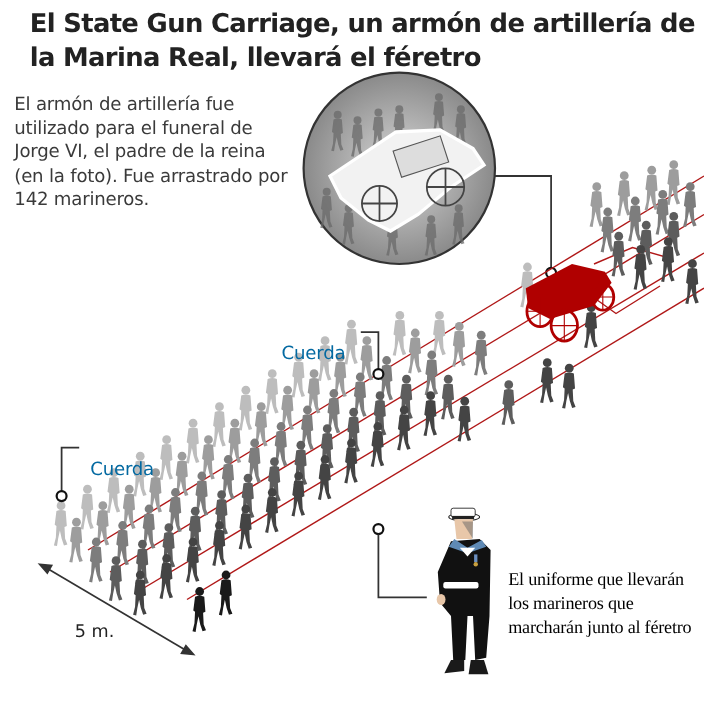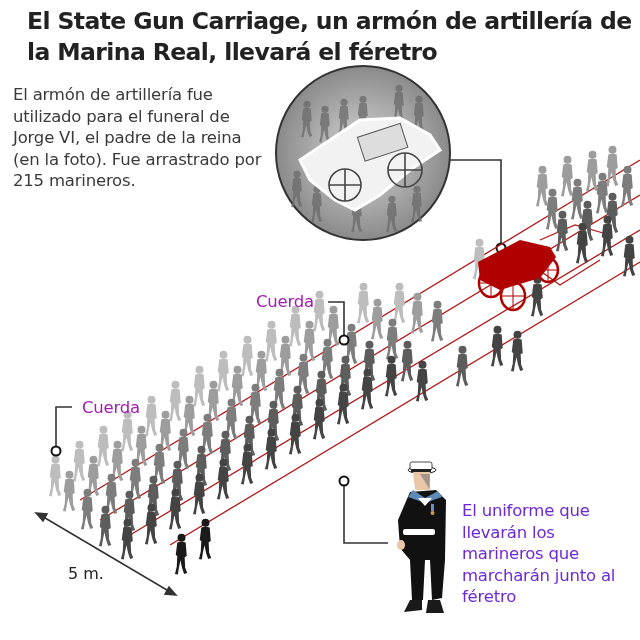--- a/index.html
+++ b/index.html
@@ -3,31 +3,31 @@
 <meta charset="utf-8">
 <style>
   html, body { margin:0; padding:0; background:#ffffff; }
   body { width:640px; height:640px; position:relative; overflow:hidden;
          font-family:"DejaVu Sans", "Liberation Sans", sans-serif; color:#2b2b2b; }
   .title { position:absolute; left:27px; top:6px; width:620px;
            font-family:"DejaVu Sans", sans-serif; font-weight:bold; font-size:23.5px;
            line-height:31px; color:#222; letter-spacing:-0.6px; }
   .intro { position:absolute; left:13px; top:84px; width:250px; font-size:16.5px;
            line-height:21.5px; color:#3a3a3a; letter-spacing:-0.2px; }
-  .label { position:absolute; font-size:16.5px; color:#a21caf; letter-spacing:-0.2px; }
-  .uniform { position:absolute; left:462px; top:500px; width:175px; font-size:16.5px;
-             line-height:21.5px; color:#6d28d9; letter-spacing:-0.2px; }
+  .label { position:absolute; font-size:16.5px; color:#0369a1; letter-spacing:-0.2px;margin-top:19px; }
+  .uniform { position:absolute; left:462px; top:516px; width:175px; font-size:16.5px;
+             line-height:21.5px; color:#000000; letter-spacing:-0.2px;font-family:Liberation Serif, serif; }
   .dist { position:absolute; left:68px; top:564px; font-size:16px; font-weight:normal; color:#222; }
   svg.art { position:absolute; left:0; top:0; }
 </style>
 </head>
 <body>
 
 <div class="title">El State Gun Carriage, un armón de artillería de la Marina Real, llevará el féretro</div>
-<div class="intro">El armón de artillería fue utilizado para el funeral de Jorge VI, el padre de la reina (en la foto). Fue arrastrado por 215 marineros.</div>
+<div class="intro">El armón de artillería fue utilizado para el funeral de Jorge VI, el padre de la reina (en la foto). Fue arrastrado por 142 marineros.</div>
 
 <svg class="art" width="640" height="640" viewBox="0 0 640 640">
   <defs>
     <linearGradient id="fade" x1="0" y1="0" x2="1" y2="0">
       <stop offset="0" stop-color="#b8b8b8"></stop>
       <stop offset="1" stop-color="#3a3a3a"></stop>
     </linearGradient>
     <radialGradient id="photoBg" cx="0.5" cy="0.5" r="0.5">
       <stop offset="0" stop-color="#d8d8d8"></stop>
       <stop offset="1" stop-color="#8a8a8a"></stop>

